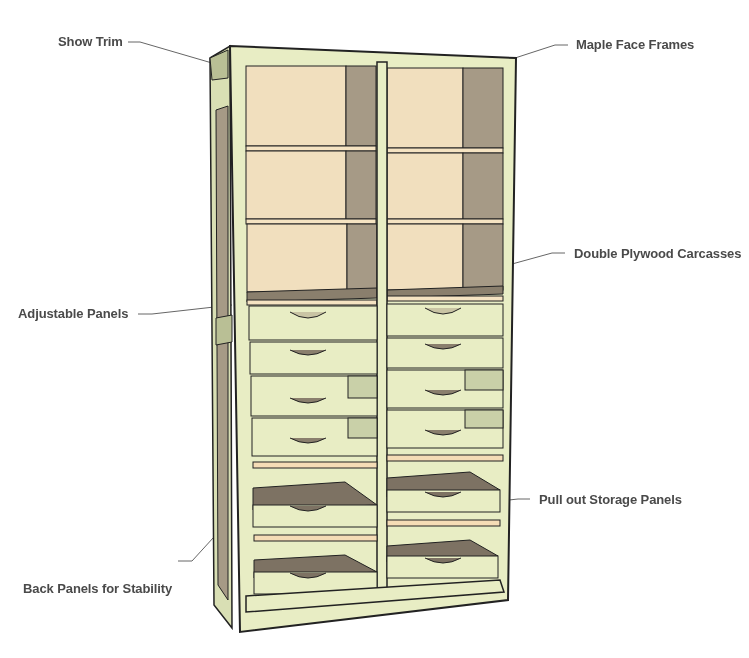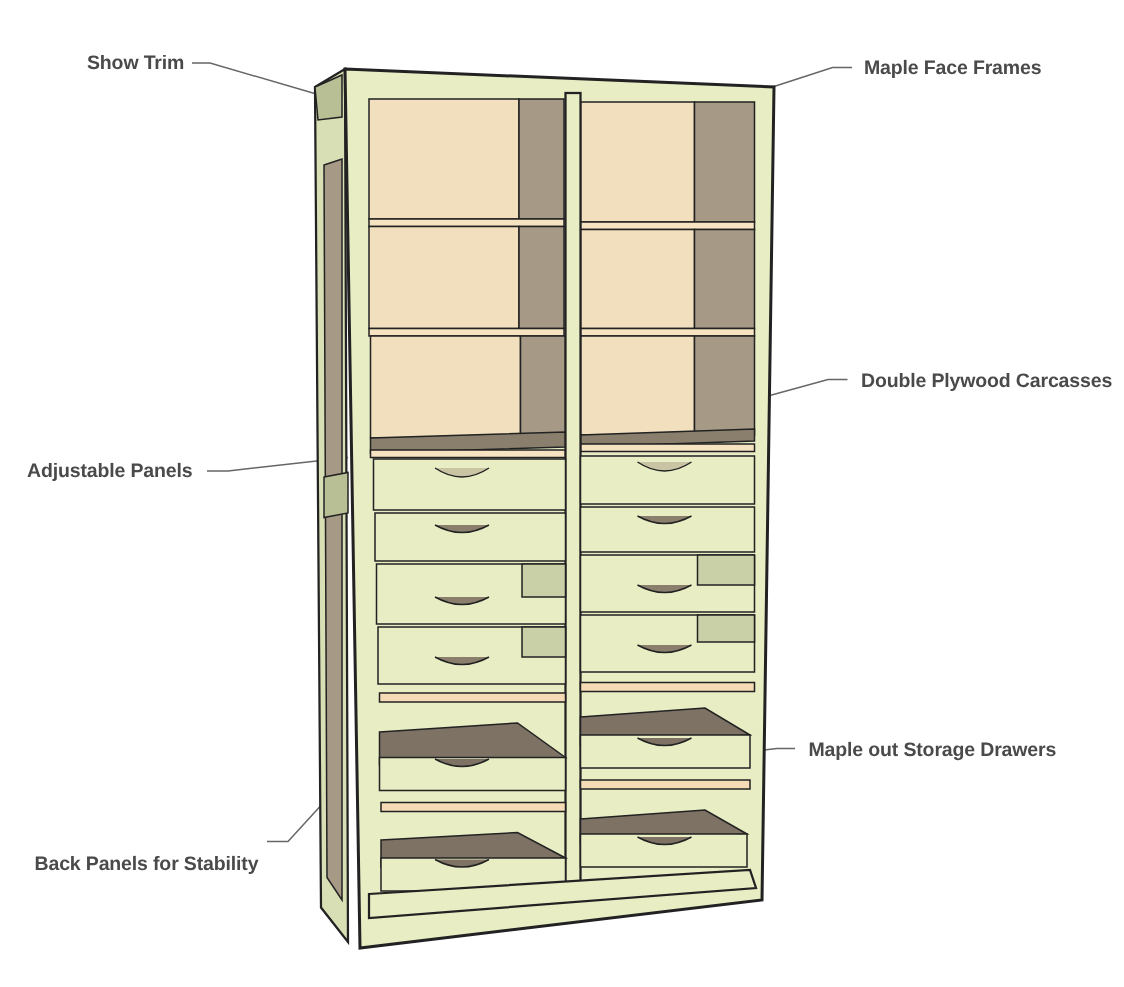--- a/index.html
+++ b/index.html
@@ -132,14 +132,14 @@
       </g>
   </g>
 
   <polygon points="246,596 500,580 504,592 246,612" fill="#e8edc4" stroke="#222" stroke-width="1.5"></polygon>
 </svg>
 
 <div class="label" style="left:58px;top:34px;">Show Trim</div>
 <div class="label" style="left:576px;top:37px;">Maple Face Frames</div>
 <div class="label" style="left:574px;top:246px;text-align:right;">Double Plywood Carcasses</div>
 <div class="label" style="left:18px;top:306px;">Adjustable Panels</div>
-<div class="label" style="left:539px;top:492px;">Maple out Storage Drawers</div>
-<div class="label" style="left:23px;top:568px;">Back Panels for Stability</div>
+<div class="label" style="left:539px;top:492px;">Pull out Storage Panels</div>
+<div class="label" style="left:23px;top:581px;">Back Panels for Stability</div>
 
 </body></html>

